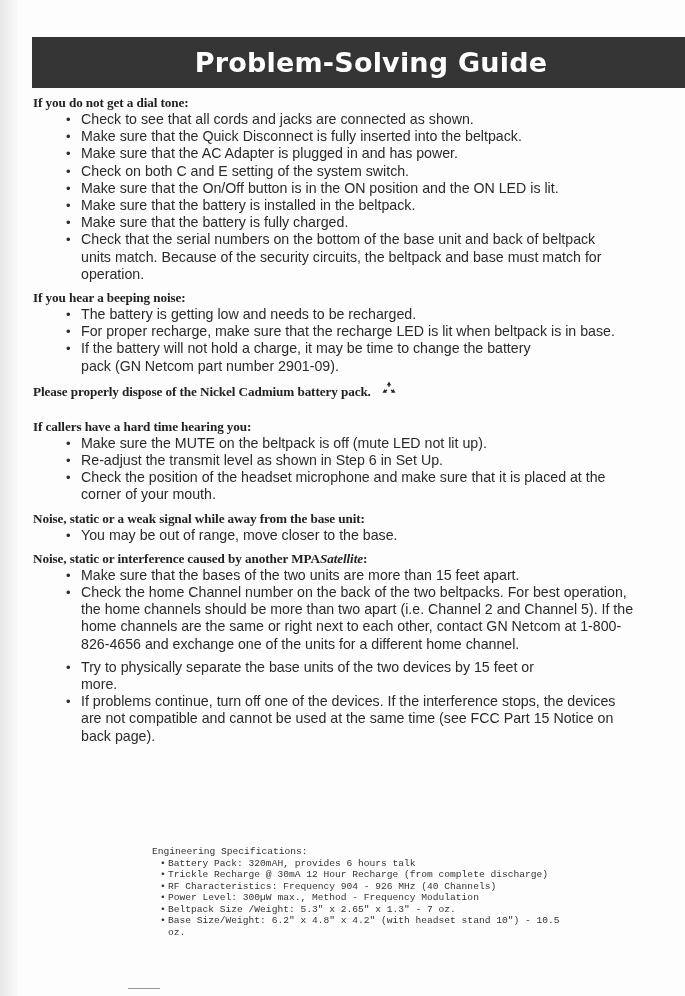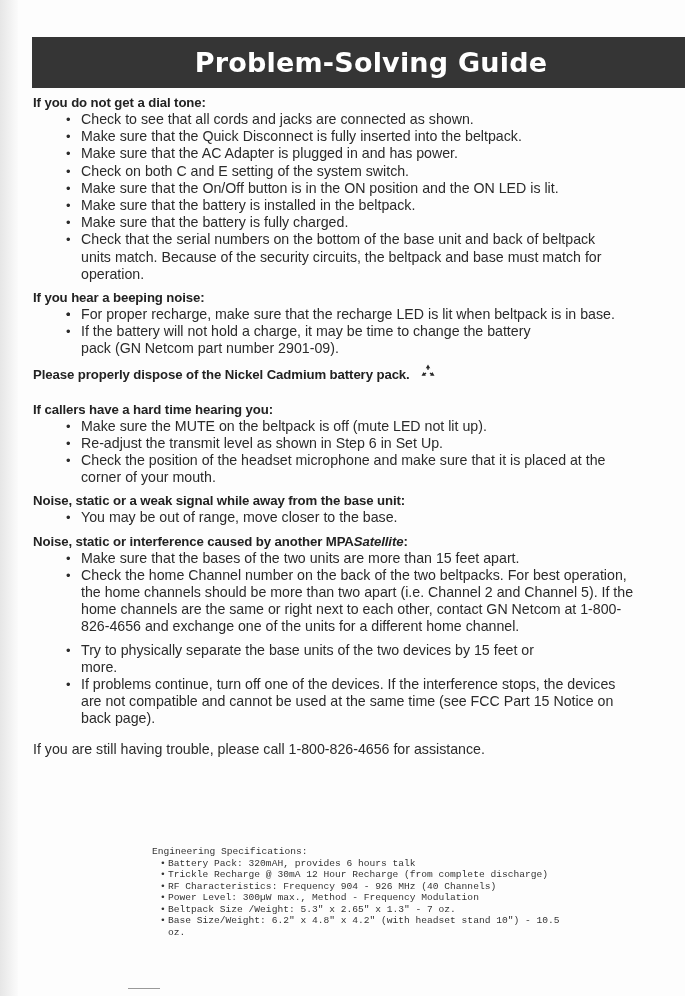--- a/index.html
+++ b/index.html
@@ -20,21 +20,21 @@
     }
     .title-band h1 {
       margin: 0; color: #ffffff;
       font-family: "DejaVu Sans", sans-serif; font-weight: bold;
       font-size: 27px; letter-spacing: 0.2px;
     }
     .content {
       position: absolute; left: 33px; top: 94px; width: 610px;
     }
     .section-heading {
-      font-family: Liberation Sans, sans-serif; font-weight: bold;
+      font-family: Liberation Serif, serif; font-weight: bold;
       font-size: 13.2px; color: #222; margin: 0; line-height: 17px;
       letter-spacing: -0.1px;
     }
     .section { margin-bottom: 6px; }
     ul.bullets {
       list-style: none; margin: 0; padding: 0 0 0 33px;
     }
     ul.bullets li {
       position: relative; padding-left: 15px;
       font-size: 13px; line-height: 17.2px; color: #2b2b2b;
@@ -85,21 +85,21 @@
       <li><span class="dot">•</span><span>Make sure that the On/Off button is in the ON position and the ON LED is lit.</span></li>
       <li><span class="dot">•</span><span>Make sure that the battery is installed in the beltpack.</span></li>
       <li><span class="dot">•</span><span>Make sure that the battery is fully charged.</span></li>
       <li style="padding-right:30px"><span class="dot">•</span><span>Check that the serial numbers on the bottom of the base unit and back of beltpack units match. Because of the security circuits, the beltpack and base must match for operation.</span></li>
     </ul>
   </div>
 
   <div class="section">
     <p class="section-heading">If you hear a beeping noise:</p>
     <ul class="bullets">
-      <li><span class="dot">•</span></li>
+      <li><span class="dot">•</span><span>The battery is getting low and needs to be recharged.</span></li>
       <li style="padding-right:10px"><span class="dot">•</span><span>For proper recharge, make sure that the recharge LED is lit when beltpack is in base.</span></li>
       <li style="padding-right:90px"><span class="dot">•</span><span>If the battery will not hold a charge, it may be time to change the battery pack (GN Netcom part number 2901-09).</span></li>
     </ul>
   </div>
 
   <div class="section" style="margin-top:-1px;margin-bottom:16px">
     <p class="section-heading" style="display:inline"><span>Please properly dispose of the Nickel Cadmium battery pack.</span></p>
     <span class="recycle-icon">
       <svg width="18" height="18" viewBox="0 0 24 24">
         <g fill="#2a2a2a">
@@ -135,21 +135,20 @@
     </ul>
   </div>
 
   <div class="section">
     <ul class="bullets">
       <li style="padding-right:70px"><span class="dot">•</span><span>Try to physically separate the base units of the two devices by 15 feet or more.</span></li>
       <li style="padding-right:20px"><span class="dot">•</span><span>If problems continue, turn off one of the devices. If the interference stops, the devices are not compatible and cannot be used at the same time (see FCC Part 15 Notice on back page).</span></li>
     </ul>
   </div>
 
-  <p class="assistance">If you are still having trouble, please call 1-800-826-4656 for assistance.</p>
 </div>
 
 <div class="specs">
   <div>Engineering Specifications:</div>
   <ul>
     <li><span class="dot">•</span><span>Battery Pack: 320mAH, provides 6 hours talk</span></li>
     <li><span class="dot">•</span><span>Trickle Recharge @ 30mA 12 Hour Recharge (from complete discharge)</span></li>
     <li><span class="dot">•</span><span>RF Characteristics: Frequency 904 - 926 MHz (40 Channels)</span></li>
     <li><span class="dot">•</span><span>Power Level: 300µW max., Method - Frequency Modulation</span></li>
     <li><span class="dot">•</span><span>Beltpack Size /Weight: 5.3" x 2.65" x 1.3" - 7 oz.</span></li>

